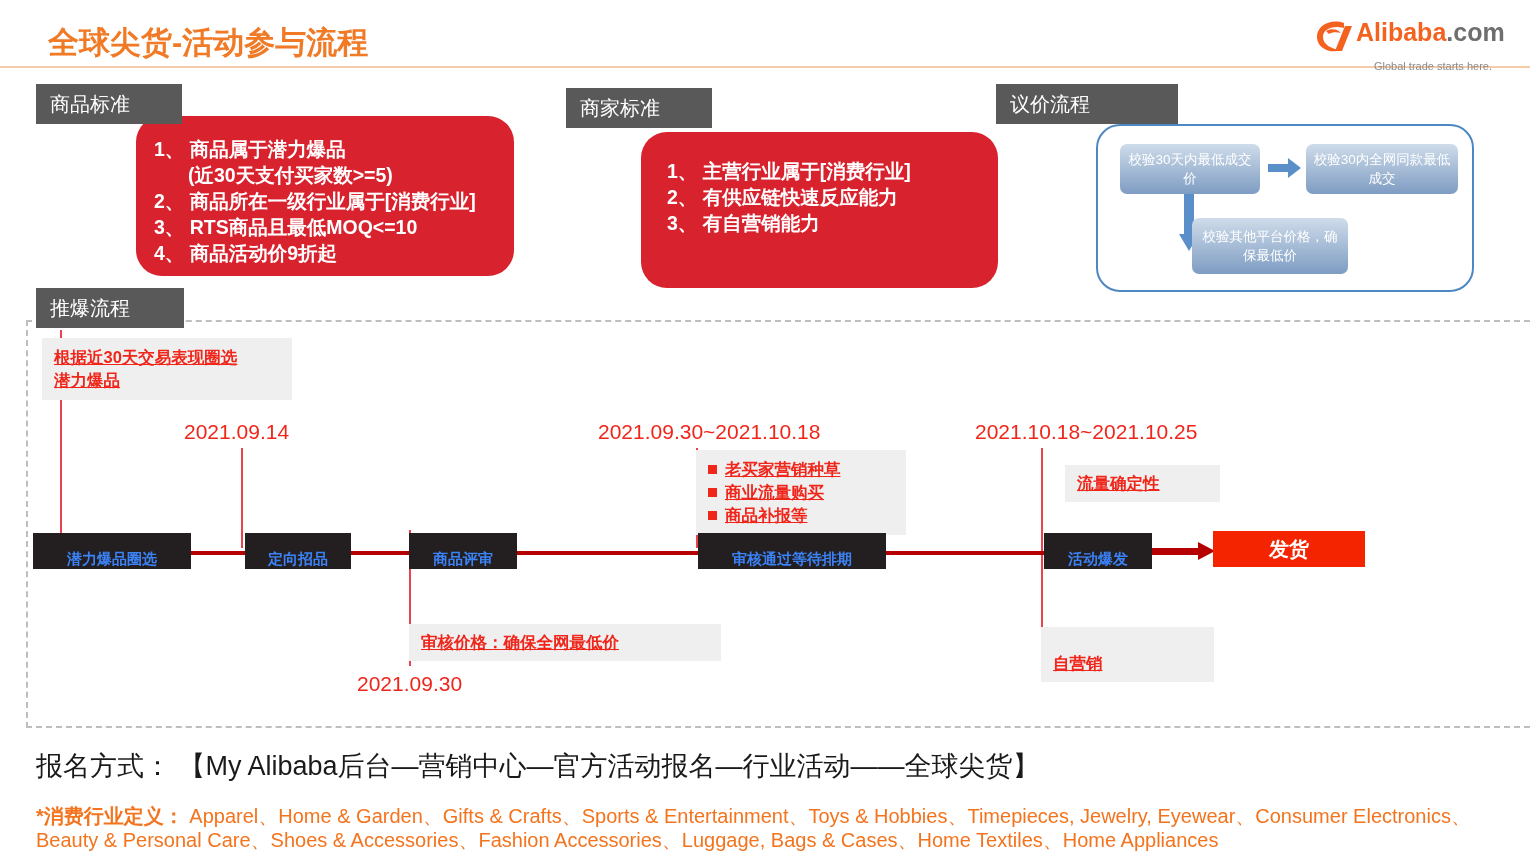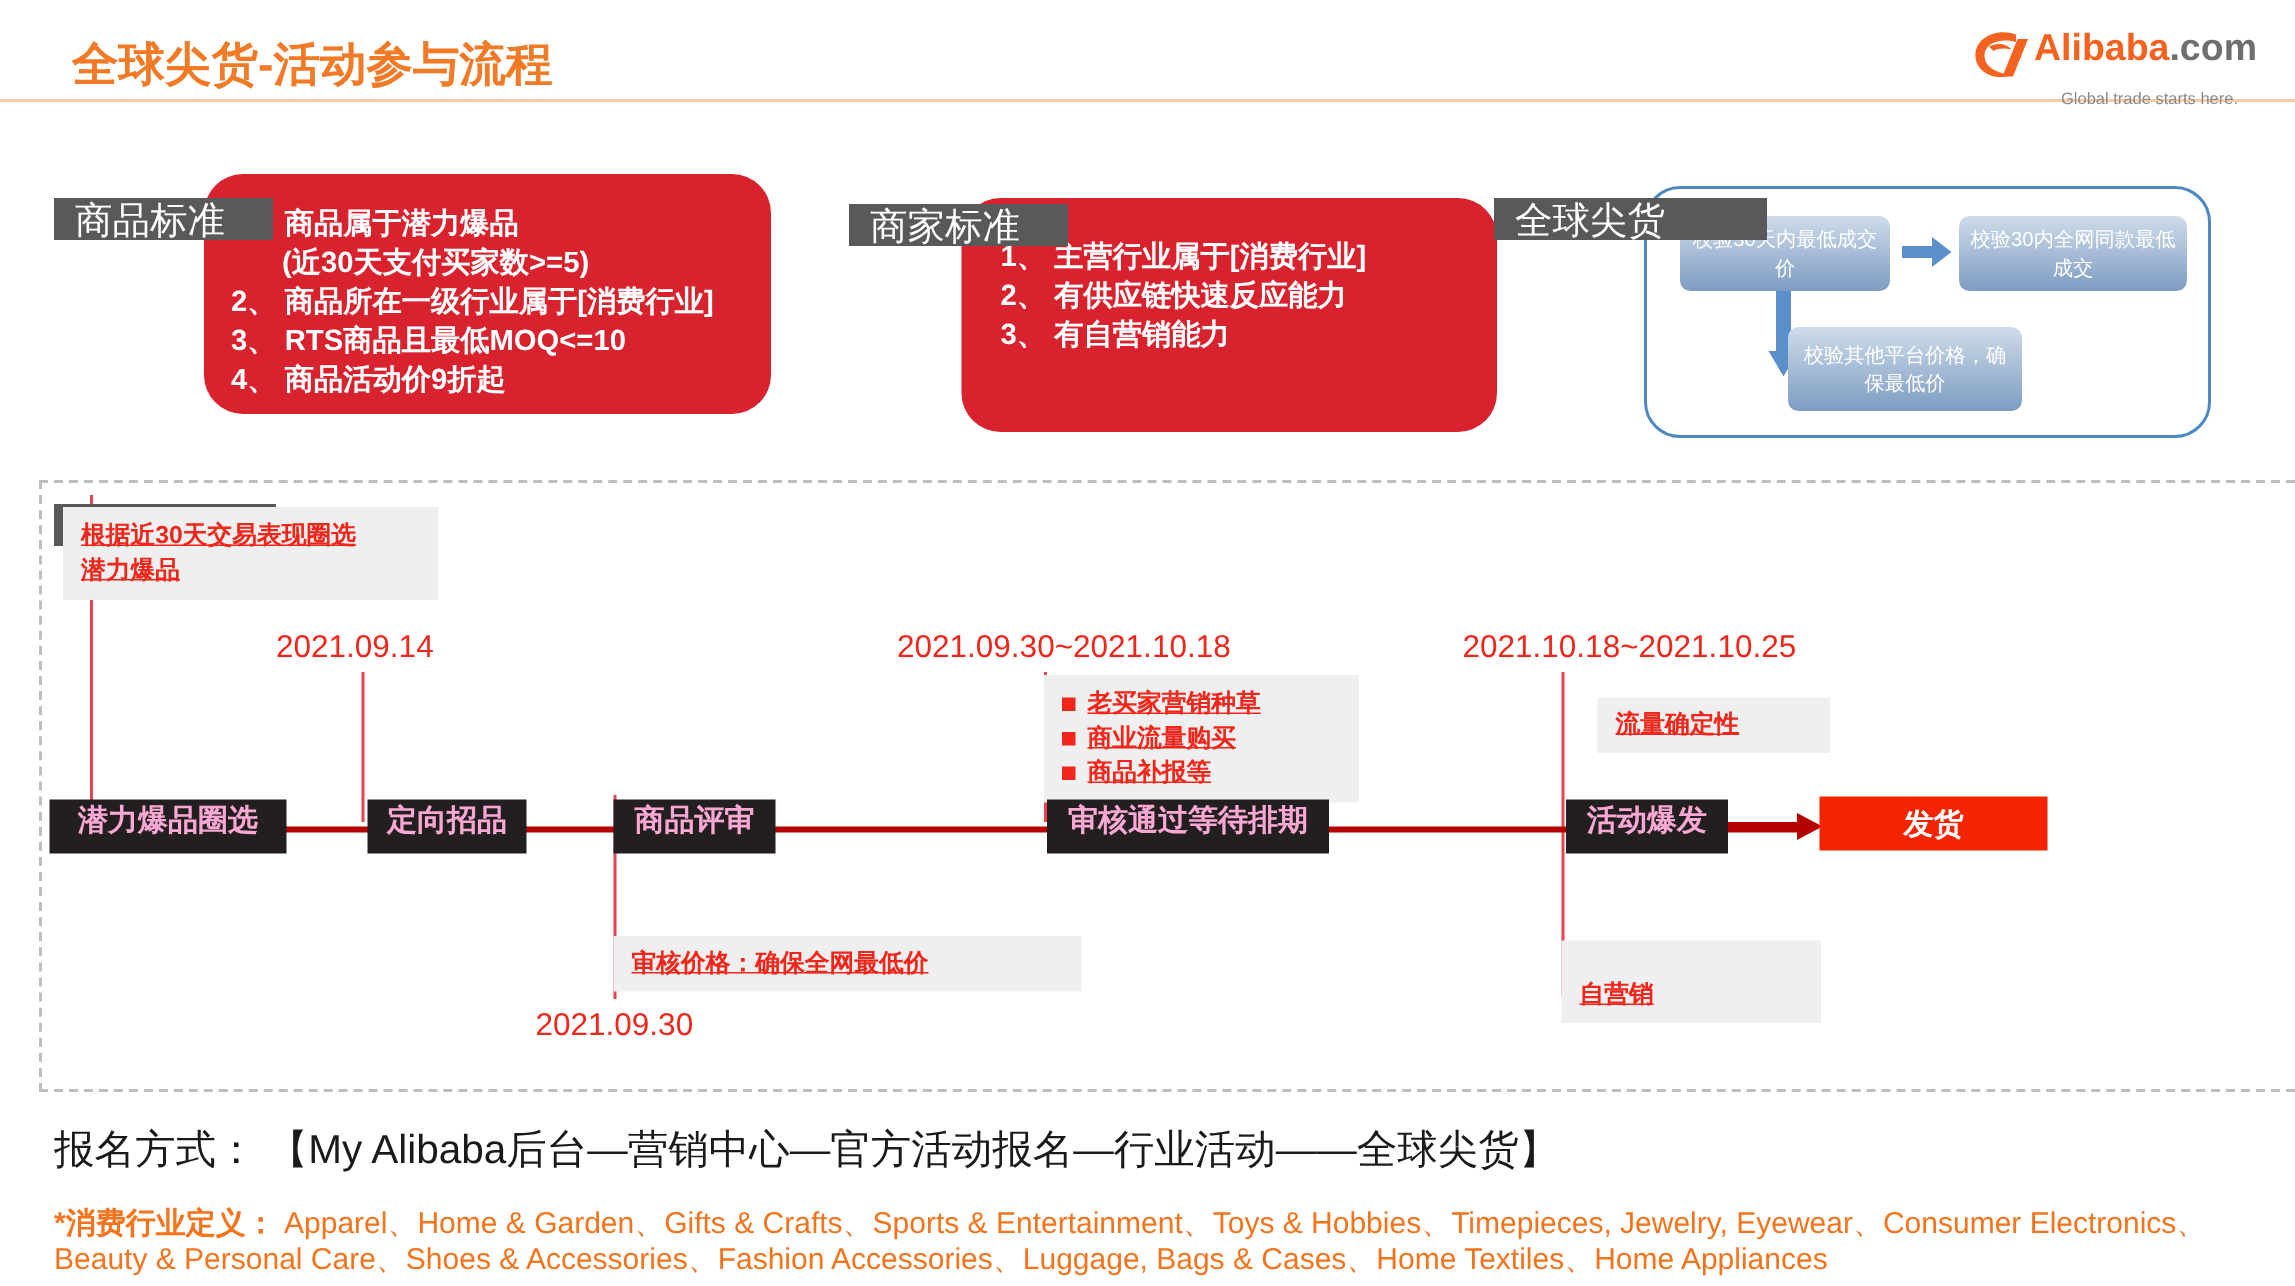--- a/index.html
+++ b/index.html
@@ -29,22 +29,22 @@
   }
   .logo-text .dotcom { color: #6E6E6E; font-weight: bold; }
   .logo-tag {
     position: absolute; left: 60px; top: 44px;
     font-size: 11px; color: #8A8A8A; white-space: nowrap;
   }
 
   
   .sec-tab {
     position: absolute; background: #595959; color: #fff;
-    font-size: 25px; display: flex; align-items: center;
-    padding-left: 14px; height: 28px; z-index: 5; margin-top: 48px;
+    font-size: 20px; display: flex; align-items: center;
+    padding-left: 14px; height: 40px; z-index: 5;
   }
 
   
   .red-box {
     position: absolute; background: #D8222E; border-radius: 26px;
     color: #ffffff; z-index: 4;
   }
   .red-box .line {
     font-size: 19.5px; font-weight: bold; line-height: 26px; white-space: nowrap;
   }
@@ -72,23 +72,23 @@
   }
 
   .tl-axis {
     position: absolute; height: 4px; background: #B40000; z-index: 2;
   }
   .tick {
     position: absolute; width: 2px; background: #E8434F; z-index: 2;
   }
 
   .node {
-    position: absolute; background: #231F20; color: #f9a8d4;
-    font-size: 20px; font-weight: bold; height: 36px;
-    display: flex; align-items: flex-start; justify-content: center;
+    position: absolute; background: #231F20; color: #3b82f6;
+    font-size: 15px; font-weight: bold; height: 36px;
+    display: flex; align-items: flex-end; justify-content: center;
     padding: 0 14px; white-space: nowrap; z-index: 6;
   }
   .node-red {
     position: absolute; background: #F42400; color: #ffffff;
     font-size: 20px; font-weight: bold; height: 36px;
     display: flex; align-items: center; justify-content: center;
     padding: 0 14px; white-space: nowrap; z-index: 6;
   }
 
   .date {
@@ -136,21 +136,21 @@
 
   <div class="sec-tab" style="left:36px; top:84px; width:146px;">
     <span>商品标准</span>
   </div>
 
   <div class="sec-tab" style="left:566px; top:88px; width:146px;">
     <span>商家标准</span>
   </div>
 
   <div class="sec-tab" style="left:996px; top:84px; width:182px;">
-    <span>全球尖货</span>
+    <span>议价流程</span>
   </div>
 
   <div class="sec-tab" style="left:36px; top:288px; width:148px;">
     <span>推爆流程</span>
   </div>
 
   <div class="red-box" style="left:136px; top:116px; width:378px; height:160px; padding:20px 18px 0 18px;">
     <div class="line">1、 商品属于潜力爆品</div>
     <div class="line indent">(近30天支付买家数&gt;=5)</div>
     <div class="line">2、 商品所在一级行业属于[消费行业]</div>

